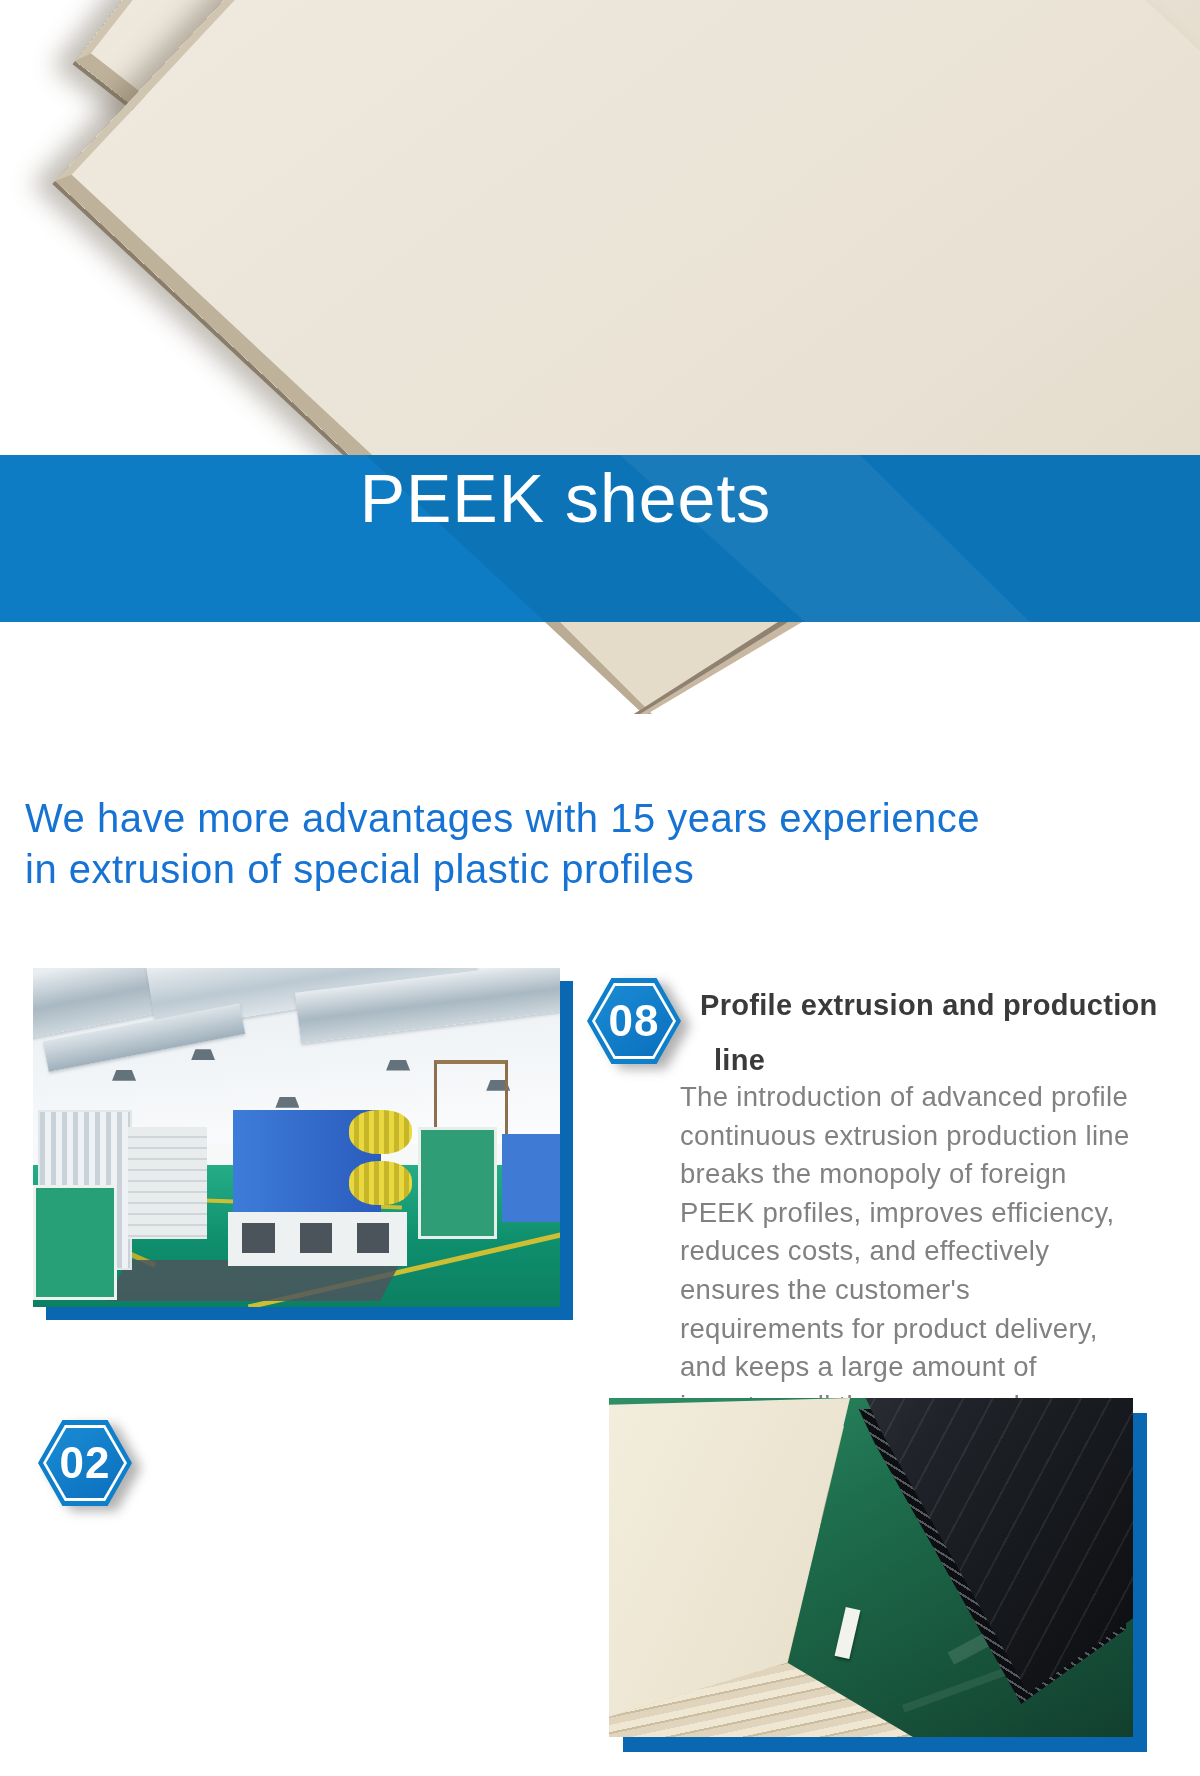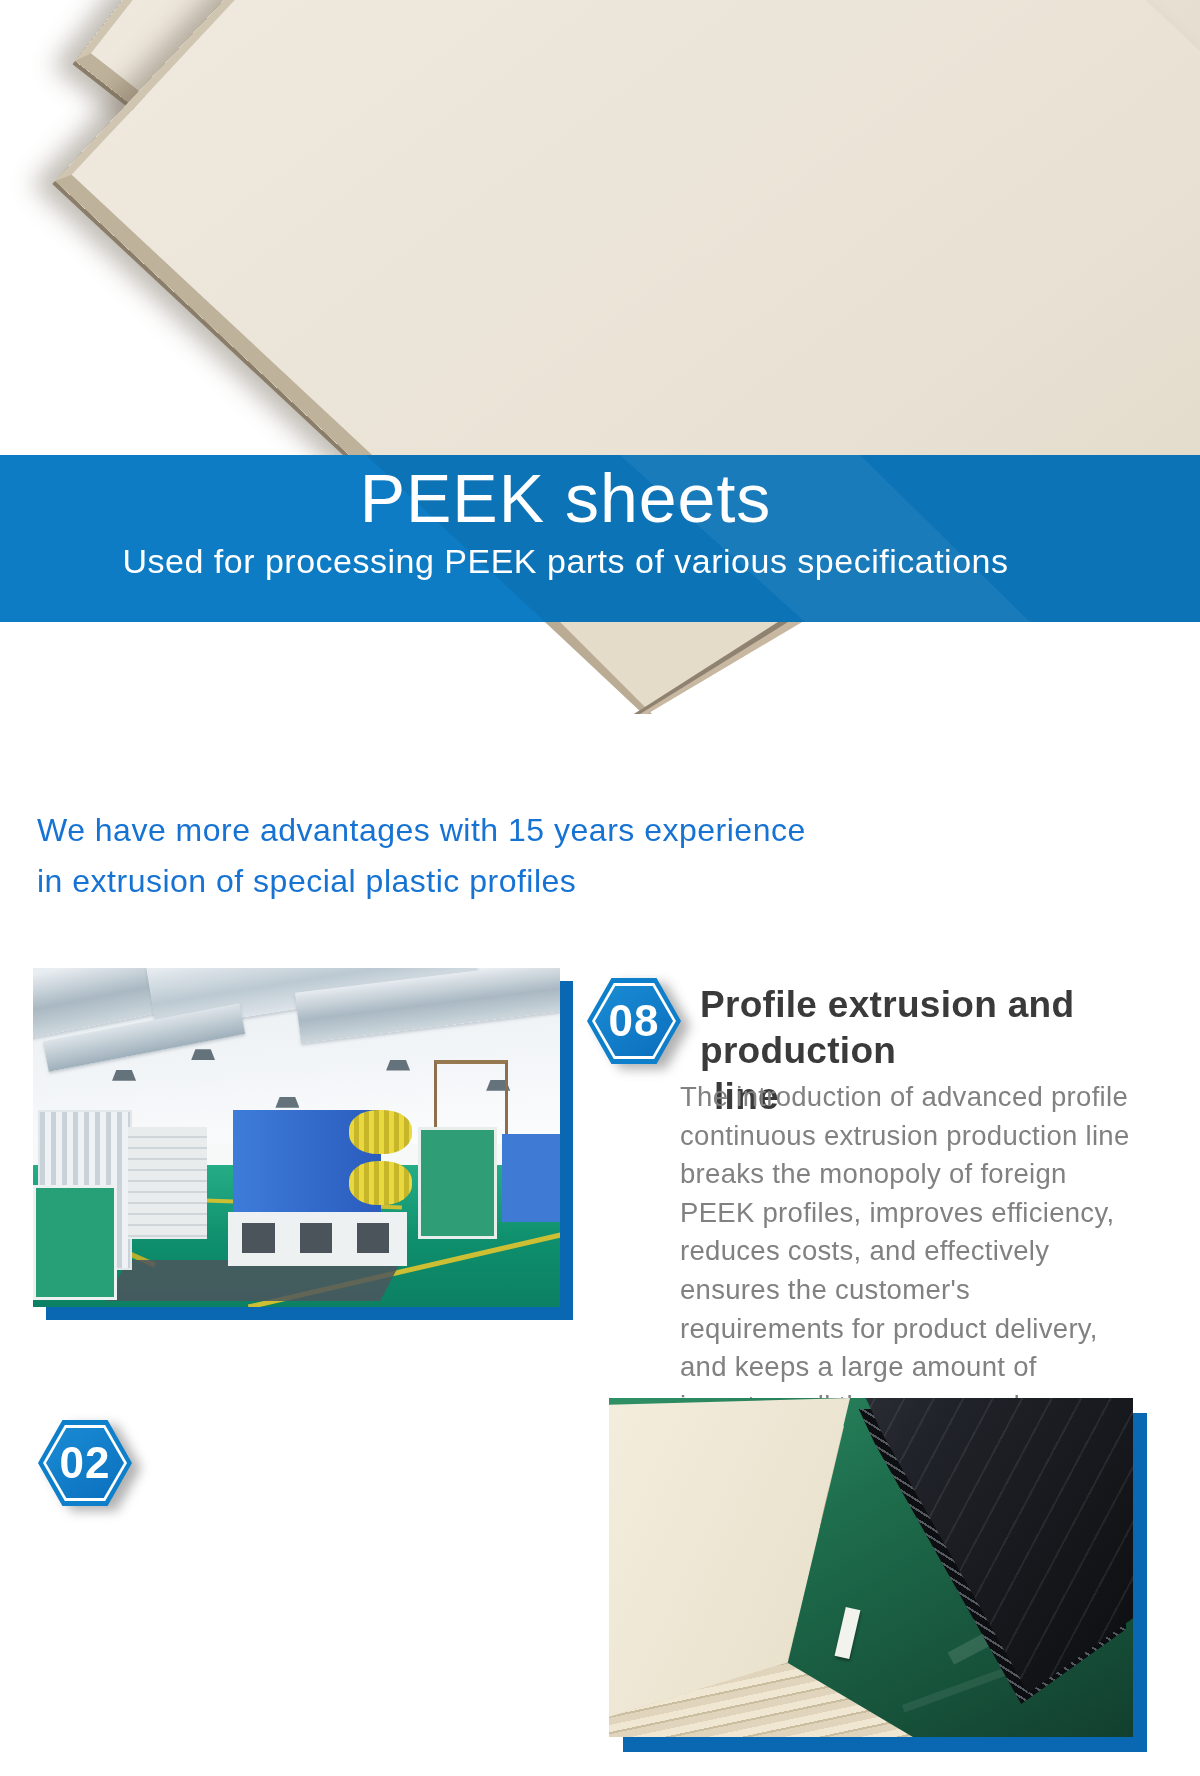--- a/index.html
+++ b/index.html
@@ -36,22 +36,22 @@
   .banner-shade-a{position:absolute;inset:0;background:rgba(5,35,70,.10);
     clip-path:polygon(366px 0,100% 0,100% 100%,545px 100%);}
   .banner-shade-b{position:absolute;inset:0;background:rgba(255,255,255,.06);
     clip-path:polygon(620px 0,860px 0,1030px 100%,805px 100%);}
   .banner-text{position:absolute;inset:0;text-align:center;padding-right:69px;color:#fff;}
   .hero-title{margin:0;padding-top:2px;font-size:68px;line-height:82px;font-weight:400;letter-spacing:1px;}
   .hero-subtitle{margin:0;font-size:34px;line-height:44px;font-weight:400;letter-spacing:.5px;}
   .sheet-tip{position:absolute;left:530px;top:622px;width:300px;height:100px;}
   
   .intro-heading{
-    position:absolute;left:25px;top:793px;width:1150px;margin:12px;
-    font-size:32px;line-height:51px;font-weight:400;letter-spacing:.5px;
+    position:absolute;left:25px;top:793px;width:1150px;margin:0;
+    font-size:40px;line-height:51px;font-weight:400;letter-spacing:.5px;
     color:var(--heading-blue);
   }
   .intro-heading span{display:block;}
   
   .photo-wrap{position:absolute;}
   .photo-accent{position:absolute;background:var(--accent-blue);}
   .photo{position:relative;overflow:hidden;z-index:1;}
   
   .factory{width:527px;height:339px;background:#fff;}
   .f-ceiling{position:absolute;left:0;top:0;width:100%;height:60%;background:linear-gradient(175deg,#e7edf1,#f6f8fa 65%,#ffffff);}
@@ -103,22 +103,22 @@
     clip-path:polygon(0 2%,46% 0,34% 78%,0 94%);}
   .w-label{position:absolute;left:44%;top:62%;width:15px;height:50px;background:#f3f3ee;transform:rotate(13deg);box-shadow:1px 2px 3px rgba(0,0,0,.4);}
   
   .hex{position:absolute;width:94px;height:86px;filter:drop-shadow(9px 5px 6px rgba(60,60,60,.4));}
   .hex-outer,.hex-ring,.hex-inner{position:absolute;clip-path:polygon(0 50%,26% 0,74% 0,100% 50%,74% 100%,26% 100%);}
   .hex-outer{inset:0;background:var(--hex-blue);}
   .hex-ring{inset:5px;background:#ffffff;}
   .hex-inner{inset:8px;background:linear-gradient(145deg,#1a8cd4,#0b6fbe);display:flex;align-items:center;justify-content:center;}
   .hex-num{color:#fff;font-size:44px;font-weight:700;letter-spacing:1px;}
   
-  .section-title{position:absolute;margin:0;font-size:37px;line-height:46px;font-weight:700;color:var(--title-gray);letter-spacing:.3px;}
-  .section-title .l2{display:block;padding-left:14px;}
+  .section-title{position:absolute;margin:0;font-size:29px;line-height:46px;font-weight:700;color:var(--title-gray);letter-spacing:.3px;}
+  .section-title .l2{display:block;padding-left:14px;margin-top:9px;}
   .section-body{position:absolute;margin:0;font-size:27.5px;line-height:38.6px;color:var(--body-gray);letter-spacing:.3px;}
   .pw1{left:33px;top:968px;}
   .pw1 .photo-accent{left:13px;top:13px;width:527px;height:339px;}
   .pw2{left:609px;top:1398px;}
   .pw2 .photo-accent{left:14px;top:15px;width:524px;height:339px;}
   .hex01{left:587px;top:978px;}
   .hex02{left:38px;top:1420px;}
   .t01{left:700px;top:982px;width:480px;}
   .b01{left:680px;top:1078px;width:462px;}
   .t02{left:170px;top:1430px;width:600px;}
@@ -134,21 +134,20 @@
     <div class="sheet s3"></div>
     <div class="sheet s2"></div>
     <div class="sheet s1"></div>
   </div>
 
   <div class="hero-banner">
     <div class="banner-shade-a"></div>
     <div class="banner-shade-b"></div>
     <div class="banner-text">
       <h1 class="hero-title">PEEK sheets</h1>
-      <p class="hero-subtitle">Used for processing PEEK parts of various specifications</p>
     </div>
   </div>
 
   <svg class="sheet-tip" width="300" height="100" viewBox="0 0 300 100">
     <polygon points="15,0 272,0 117,92" fill="#e4dbc9"></polygon>
     <polygon points="15,0 30,0 122,92 113,92" fill="#b9ab94"></polygon>
     <polygon points="272,0 248,0 104,92 117,92" fill="#c8b8a1"></polygon>
     <polygon points="258,0 248,0 104,92 110,92" fill="#8f8270"></polygon>
   </svg>
 

